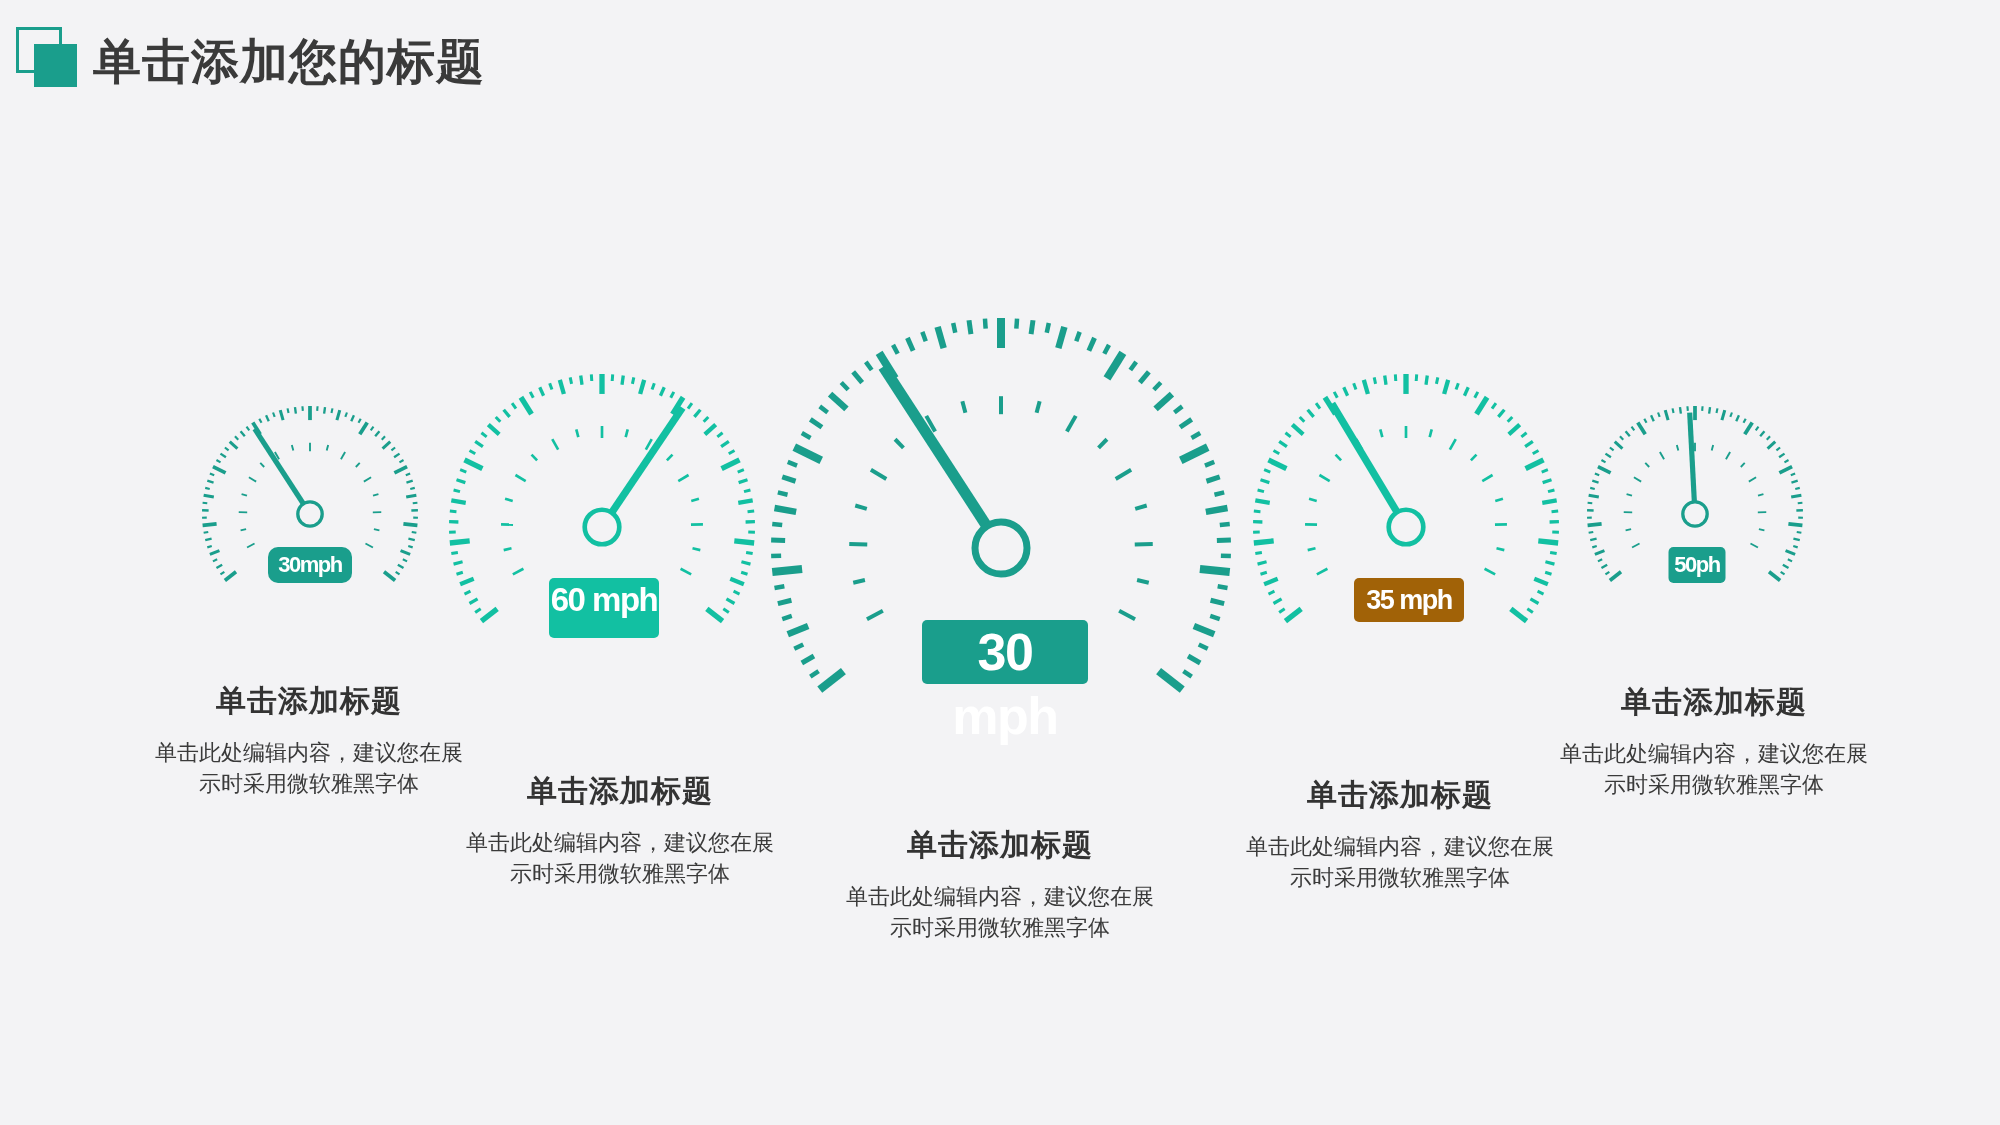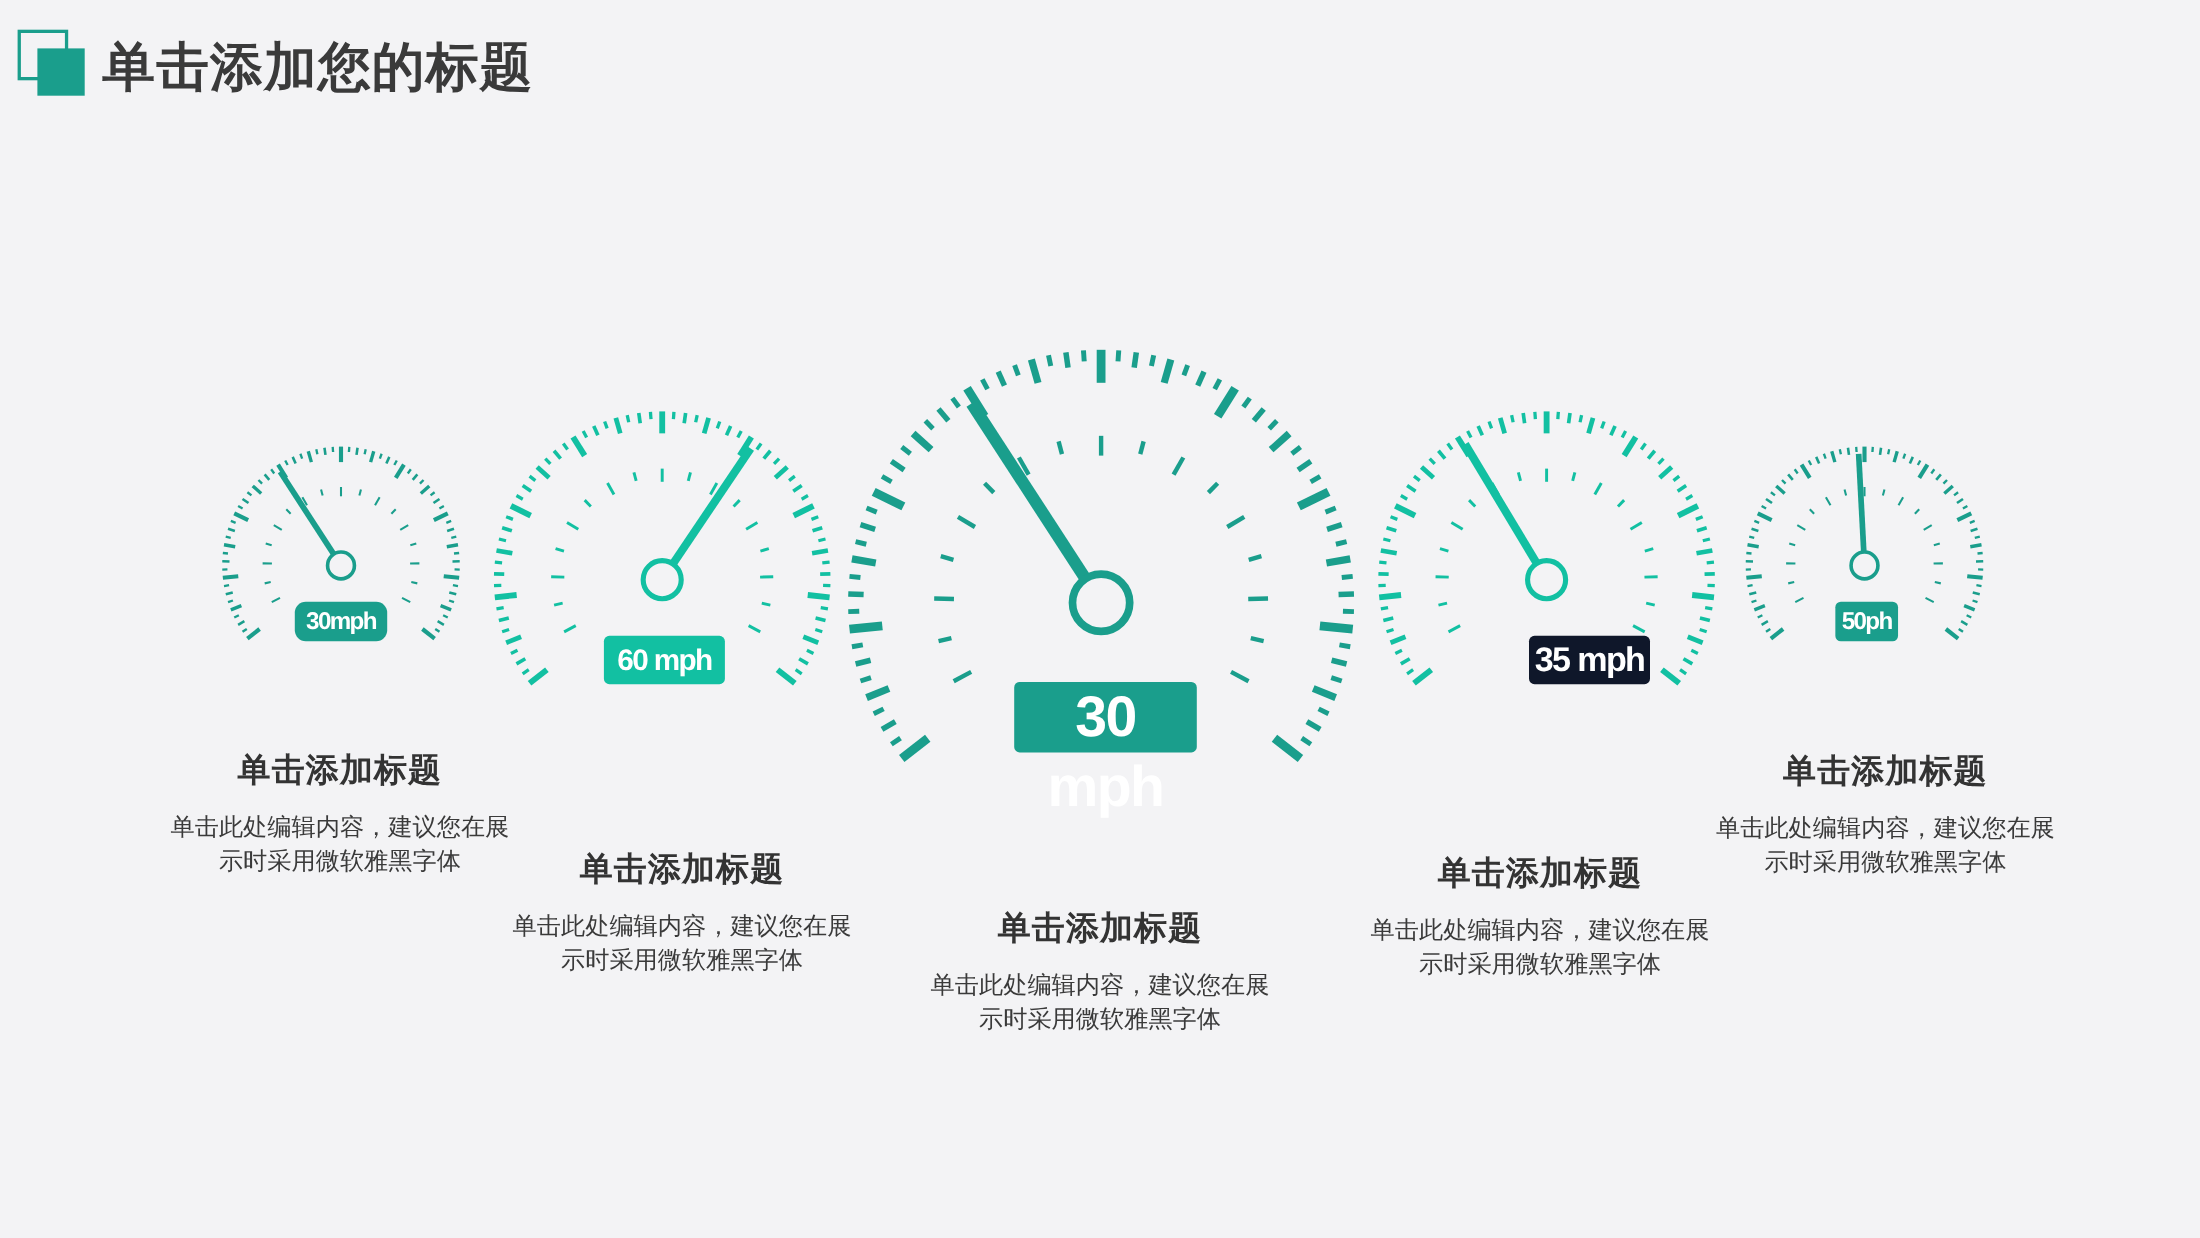--- a/index.html
+++ b/index.html
@@ -451,23 +451,23 @@
       <line x1="1766.2555741242577" y1="512.1341071246148" x2="1757.8062965601164" y2="512.3553592442257" stroke="#1a9e8c" stroke-width="1.8782608695652174"></line>
       <line x1="1764.3824735430608" y1="530.3374038649497" x2="1758.8976930258227" y2="529.0459094882738" stroke="#1a9e8c" stroke-width="1.8782608695652174"></line>
       <line x1="1757.9365044189842" y1="547.4639329953783" x2="1750.4736778080376" y2="543.4958776994837" stroke="#1a9e8c" stroke-width="1.8782608695652174"></line>
       <line x1="1694.3610462385643" y1="501.80803594090935" x2="1689.6868537222163" y2="412.6191296317157" stroke="#1a9e8c" stroke-width="5.165217391304348" stroke-linecap="butt"></line>
       <circle cx="1695" cy="514" r="12.208695652173914" fill="#f3f3f5" stroke="#1a9e8c" stroke-width="3.2869565217391306"></circle>
     </g>
   </svg>
 
 <div id="badges">
     <div class="badge" style="left: 310px; top: 547px; width: 84px; height: 36px; line-height: 36px; font-size: 22px; background: rgb(26, 158, 140); border-radius: 10px;">30mph</div>
-    <div class="badge" style="left: 604px; top: 578px; width: 110px; height: 44px; line-height: 44px; font-size: 27px; background: rgb(18, 192, 162);">60 mph</div>
+    <div class="badge" style="left: 604px; top: 578px; width: 110px; height: 60px; line-height: 44px; font-size: 33px; background: rgb(18, 192, 162);">60 mph</div>
     <div class="badge" style="left: 1005px; top: 620px; width: 166px; height: 64px; line-height: 64px; font-size: 52px; background: rgb(26, 158, 140);">30 mph</div>
-    <div class="badge" style="left: 1409px; top: 578px; width: 110px; height: 44px; line-height: 44px; font-size: 31px; background: #0f172a; margin-left: 36px;">35 mph</div>
+    <div class="badge" style="left: 1409px; top: 578px; width: 110px; height: 44px; line-height: 44px; font-size: 27px; background: #a16207;">35 mph</div>
     <div class="badge" style="left: 1697px; top: 547px; width: 57px; height: 36px; line-height: 36px; font-size: 22px; background: rgb(26, 158, 140);">50ph</div>
   </div>
 
 <div id="items">
   <div class="text-block" style="left: 309px; top: 654px;">
     <div class="t">单击添加标题</div>
     <div class="d">
       <div>单击此处编辑内容，建议您在展</div>
       <div>示时采用微软雅黑字体</div>
     </div>

